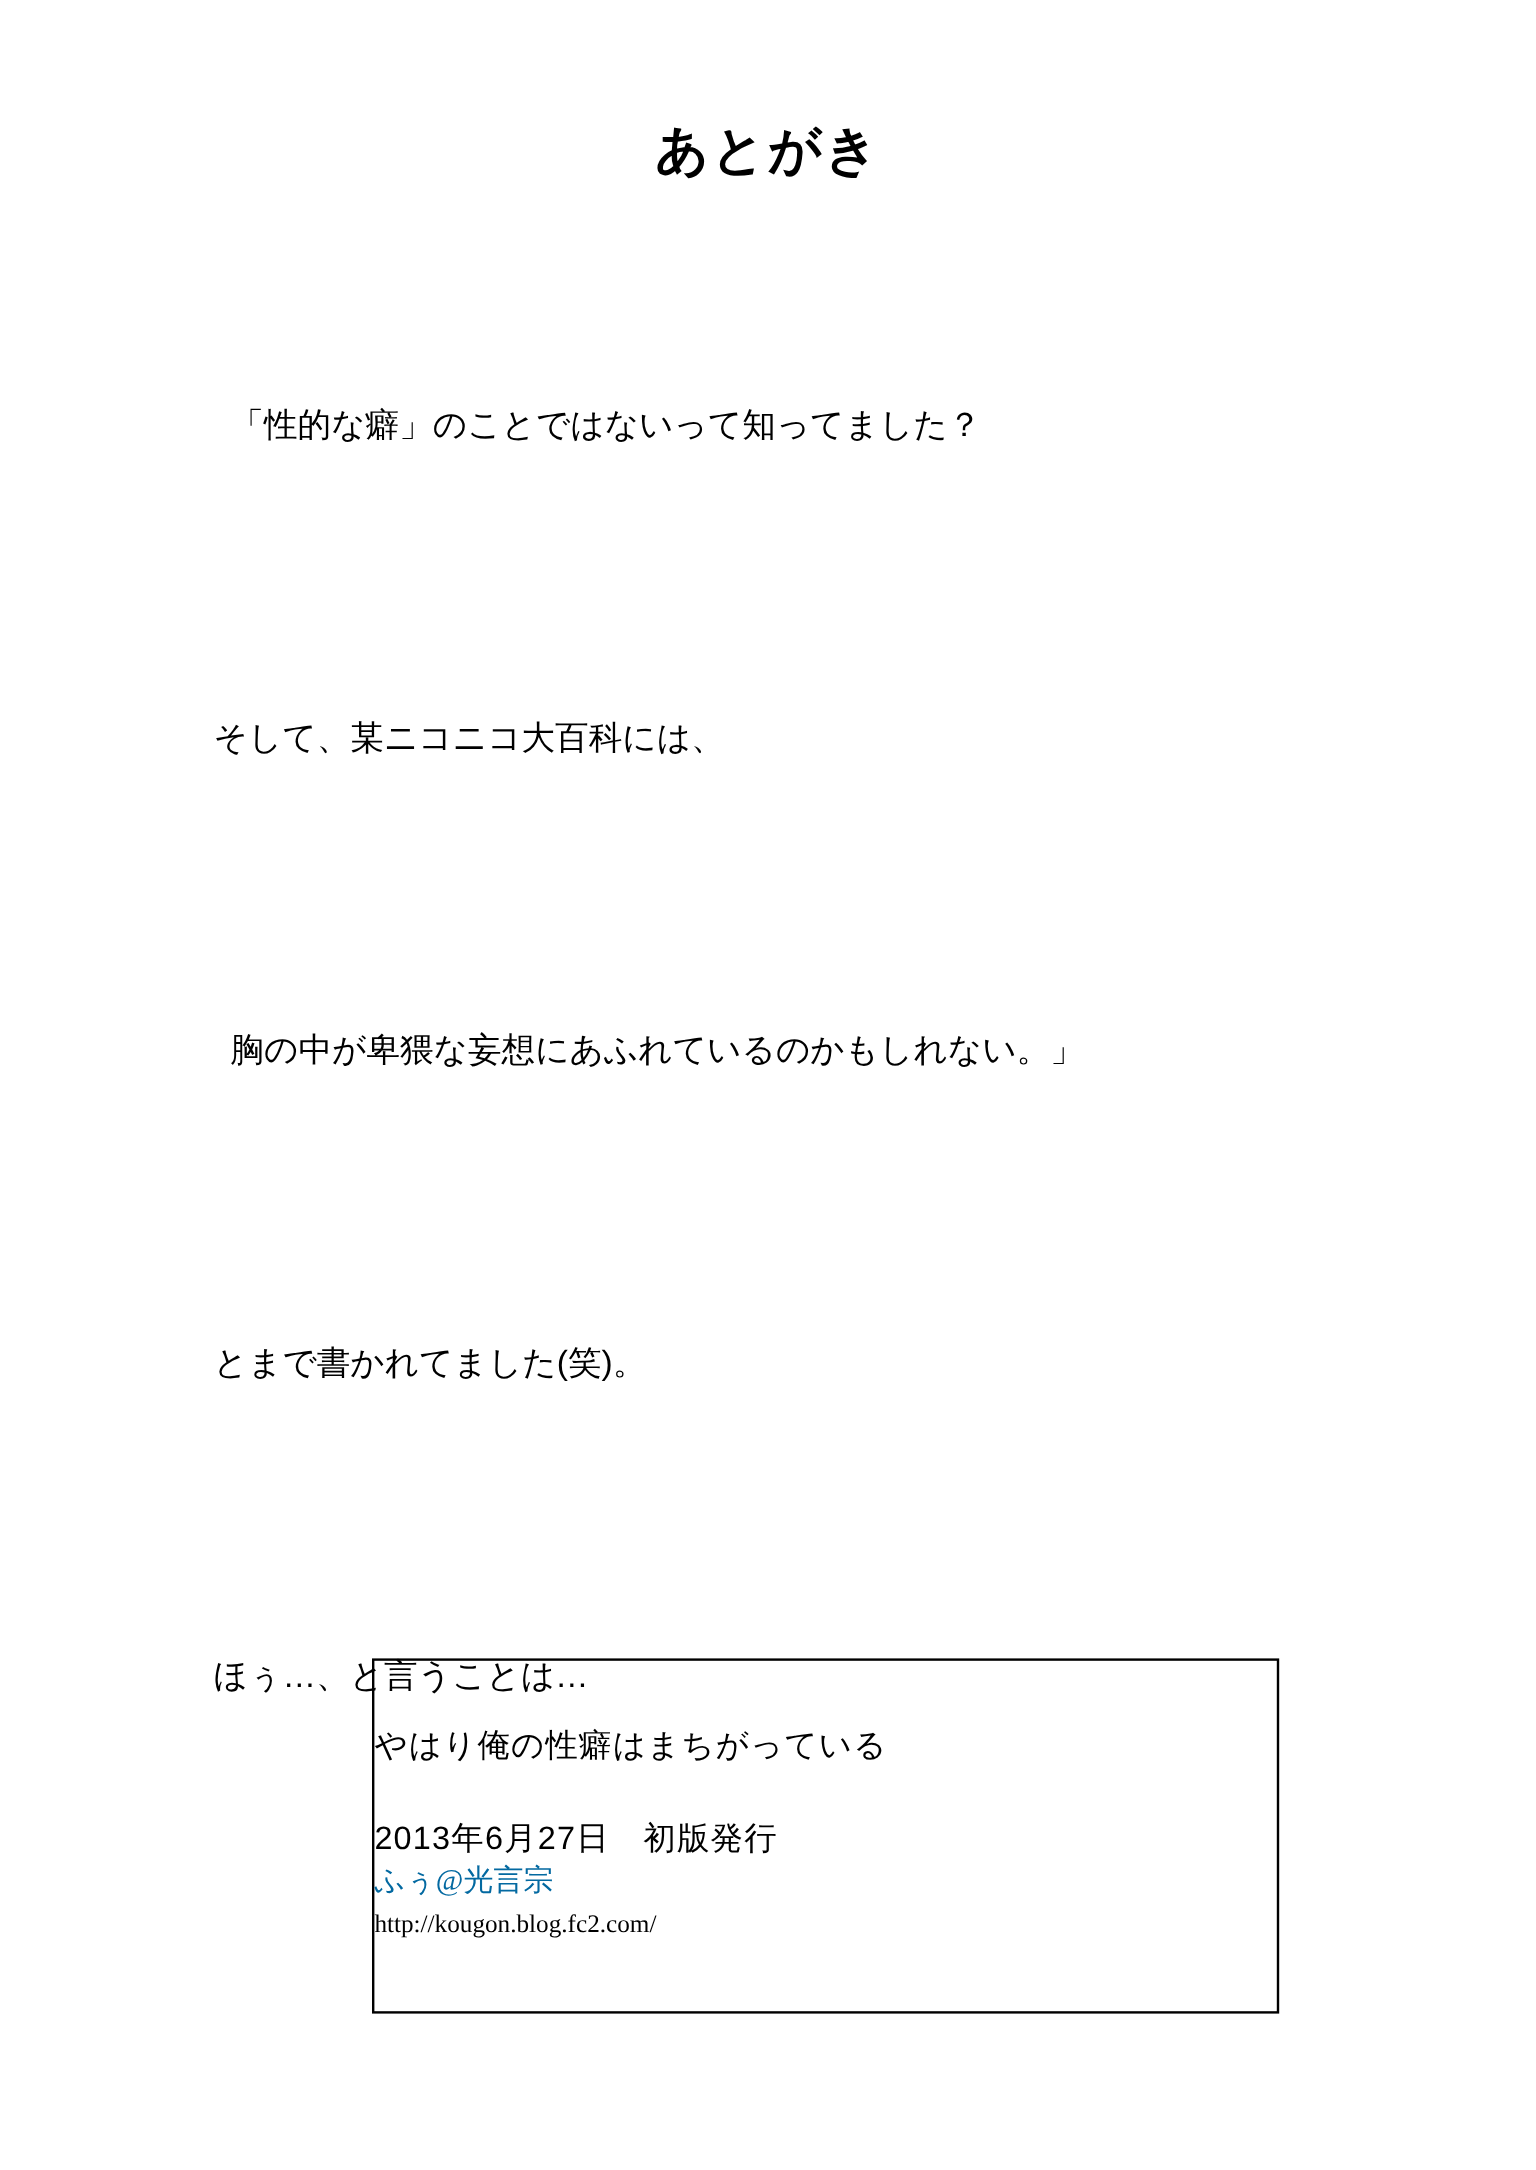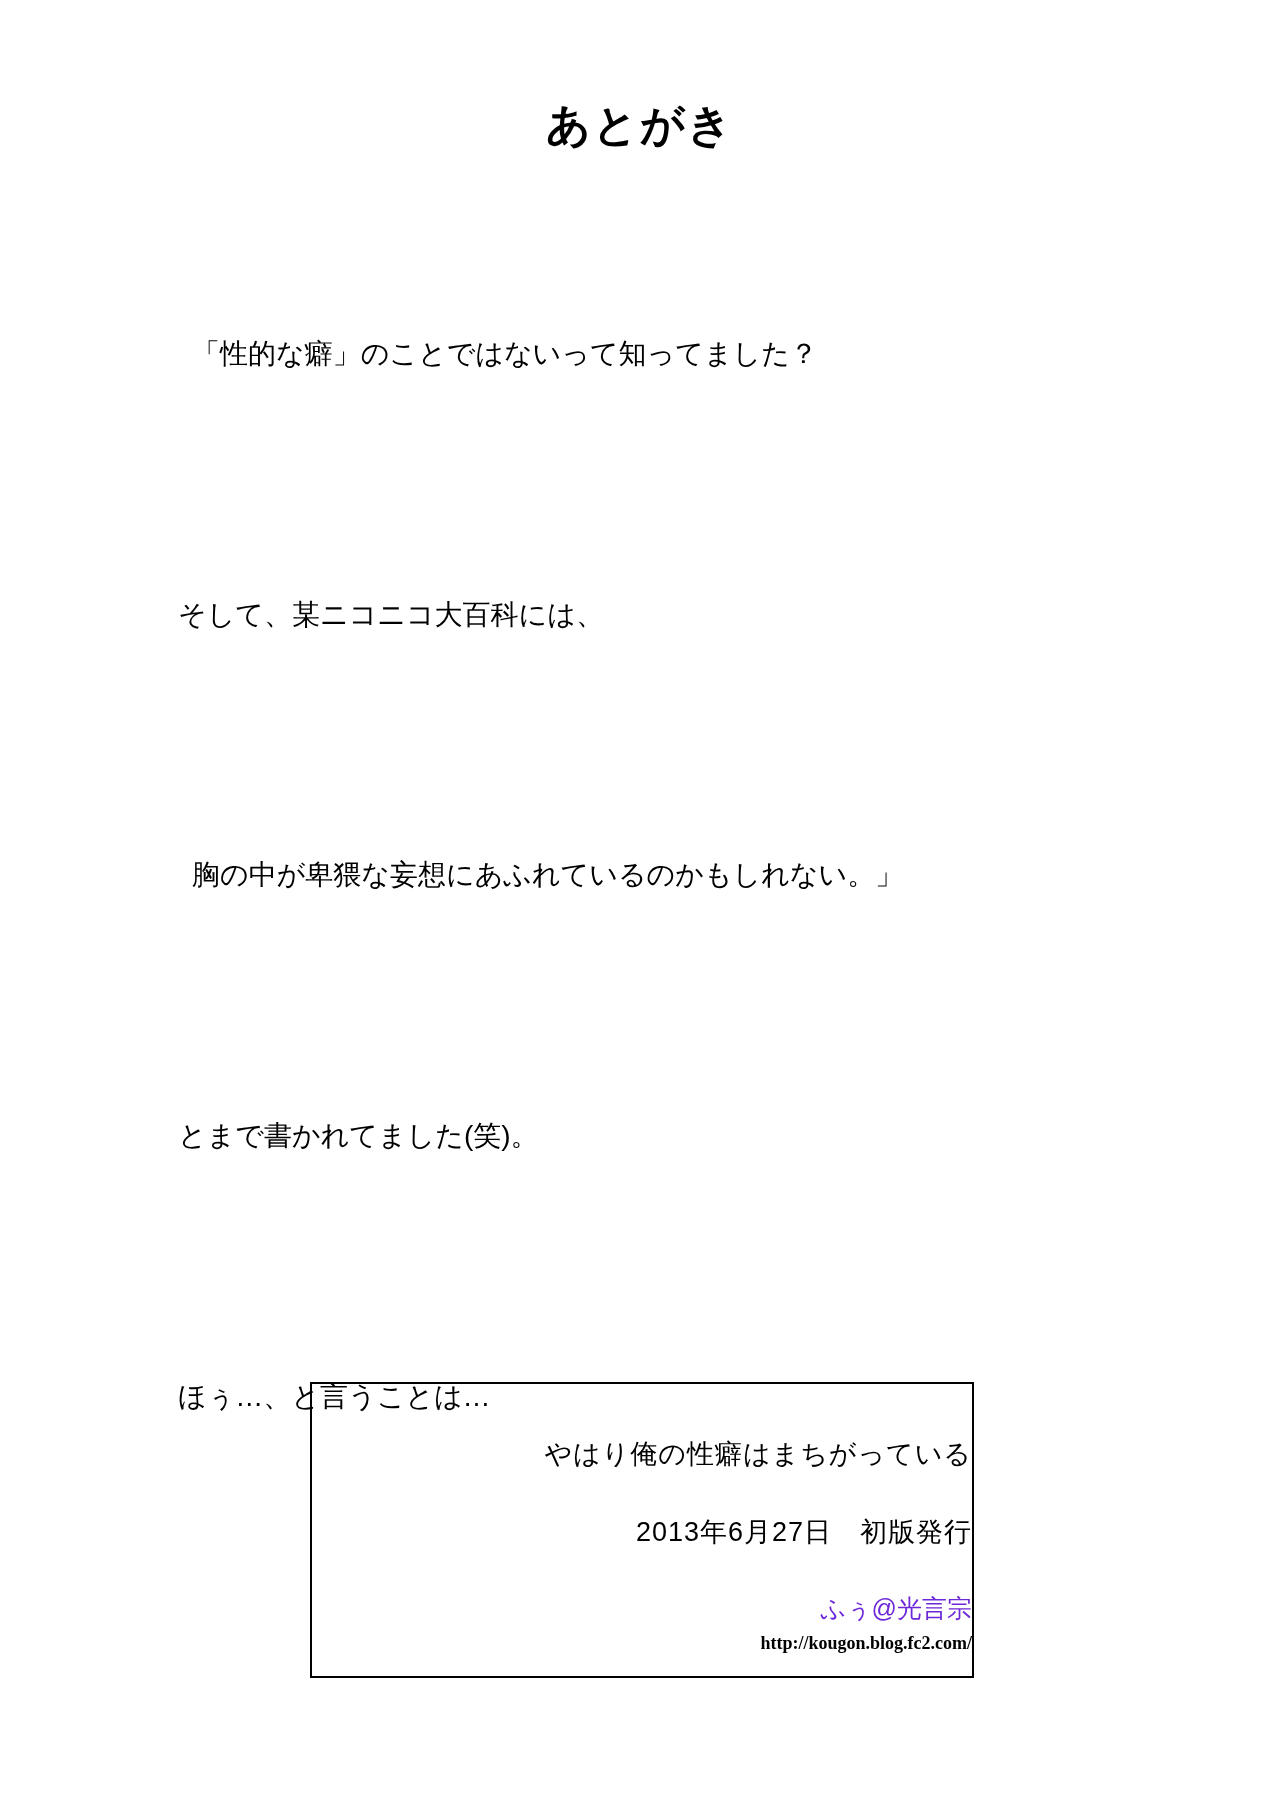--- a/index.html
+++ b/index.html
@@ -48,49 +48,48 @@
   .para .line {
     display: block;
   }
   .para .line.indent {
     padding-left: 14px;
   }
   .colophon {
     position: absolute;
     left: 310px;
     top: 1382px;
-    width: 664px;
+    width: 756px;
     height: 296px;
     border: 2px solid #000000;
     box-sizing: border-box;
-    text-align: right;
+    text-align: left;
   }
   .colophon .c-title {
     margin-top: 52px;
     font-size: 27px;
     letter-spacing: 1px;
     color: #000000;
   }
   .colophon .c-date {
     margin-top: 42px;
     font-size: 27px;
     letter-spacing: 1px;
     color: #000000;
   }
   .colophon .c-author {
-    margin-top: 42px;
     font-size: 25px;
-    color: #6d28d9;
+    color: #0369a1;
+    font-family: Liberation Serif, serif;
   }
   .colophon .c-url {
     margin-top: 8px;
-    font-size: 18px;
+    font-size: 21px;
     font-family: "Liberation Serif", serif;
     color: #000000;
-    font-weight: bold;
   }
   .page-number {
     position: absolute;
     left: 0;
     top: 1742px;
     width: 1280px;
     text-align: center;
     font-size: 20px;
     font-family: "Liberation Serif", serif;
     color: #000000;

